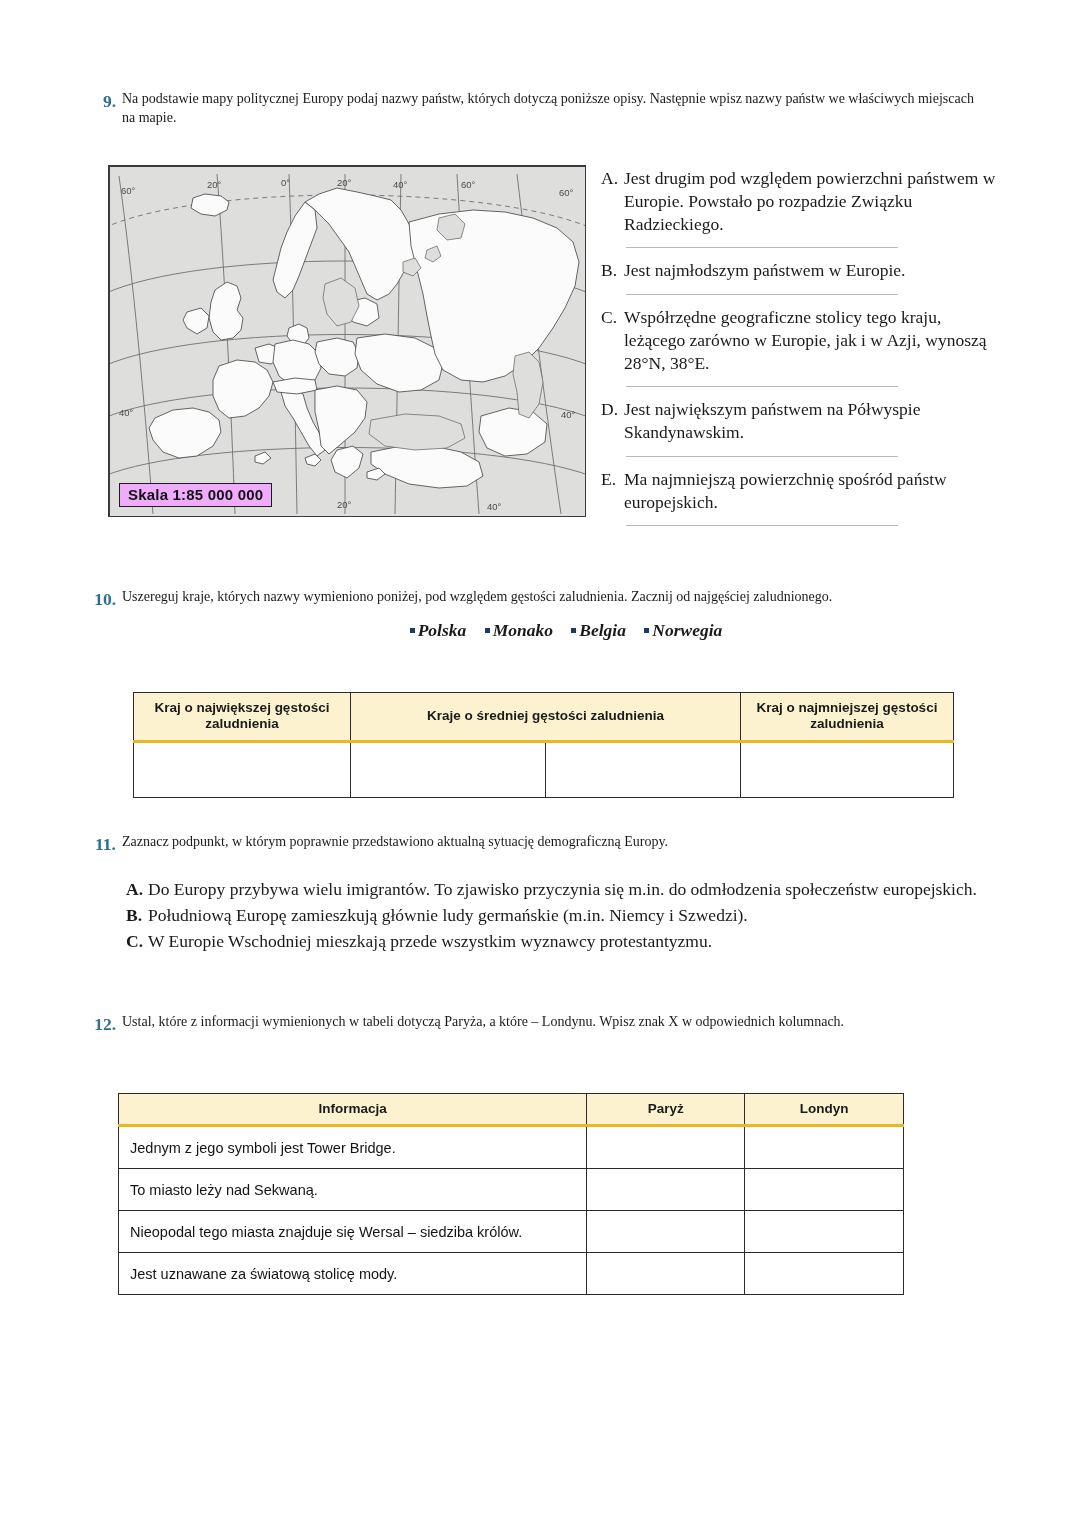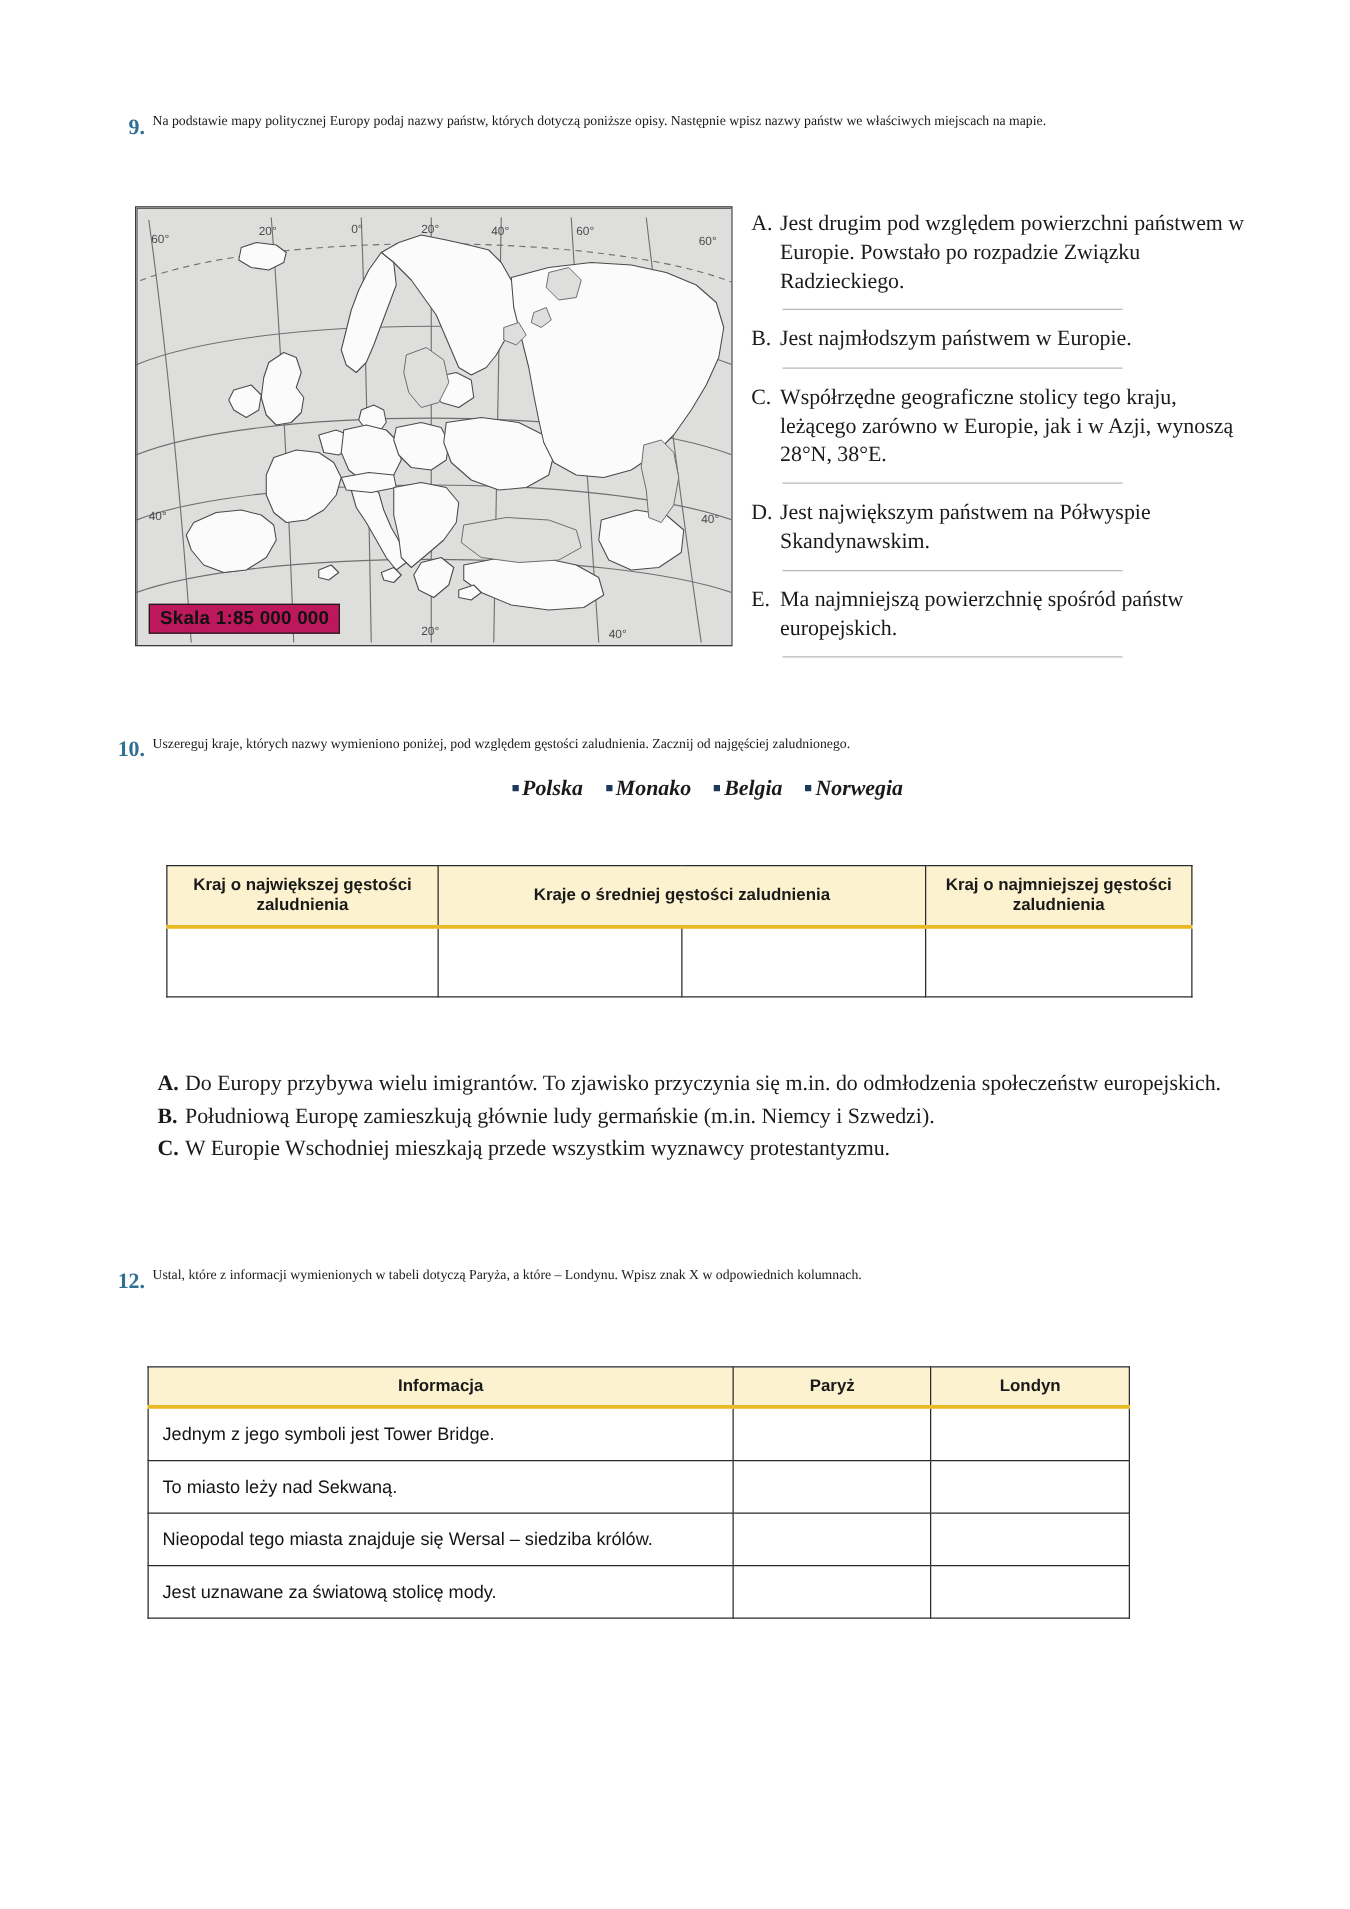--- a/index.html
+++ b/index.html
@@ -25,21 +25,21 @@
 
   
   .qblock { position: absolute; }
   .qnum {
     color: #2f6f92;
     font-weight: bold;
     font-size: 17.5px;
     font-family: "Liberation Serif", serif;
   }
   .qtext {
-    font-size: 11px;
+    font-size: 14px;
     line-height: 1.34;
   }
   .q-head {
     display: flex;
     align-items: flex-start;
   }
   .q-head .qnum {
     flex: 0 0 auto;
     width: 30px;
     text-align: right;
@@ -70,21 +70,21 @@
     background: #dededd;
     box-sizing: border-box;
     overflow: hidden;
     flex: 0 0 auto;
   }
   .map-wrap svg { display: block; }
   .scale-box {
     position: absolute;
     left: 10px;
     bottom: 9px;
-    background: #be185d;
+    background: #f0abfc;
     border: 1.6px solid #1d1d1d;
     padding: 2px 8px 3px 8px;
     font-family: "Liberation Sans", sans-serif;
     font-weight: bold;
     font-size: 15px;
     letter-spacing: 0.2px;
     color: #111;
     white-space: nowrap;
   }
 
@@ -393,20 +393,24 @@
       <tr>
         <td></td>
         <td></td>
         <td></td>
         <td></td>
       </tr>
     </tbody>
   </table>
 
   <div class="qblock" id="q11">
+    <div class="q-head">
+      <span class="qnum">11.</span>
+      <span class="qbody qtext">Zaznacz podpunkt, w którym poprawnie przedstawiono aktualną sytuację demograficzną Europy.</span>
+    </div>
     <div class="opt-list">
       <div class="opt-item">
         <span class="opt-letter">A.</span>
         <span class="opt-text">Do Europy przybywa wielu imigrantów. To zjawisko przyczynia się m.in. do odmłodzenia społeczeństw europejskich.</span>
       </div>
       <div class="opt-item">
         <span class="opt-letter">B.</span>
         <span class="opt-text">Południową Europę zamieszkują głównie ludy germańskie (m.in. Niemcy i Szwedzi).</span>
       </div>
       <div class="opt-item">

